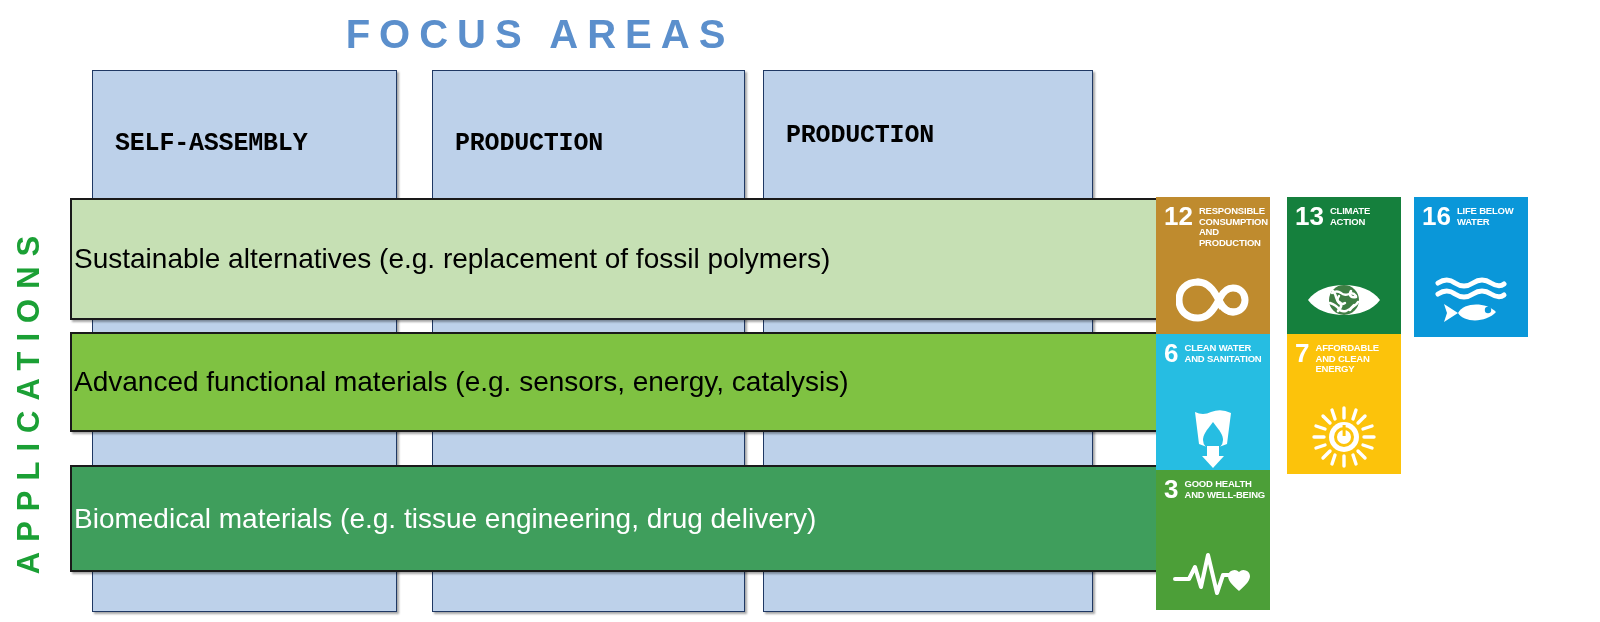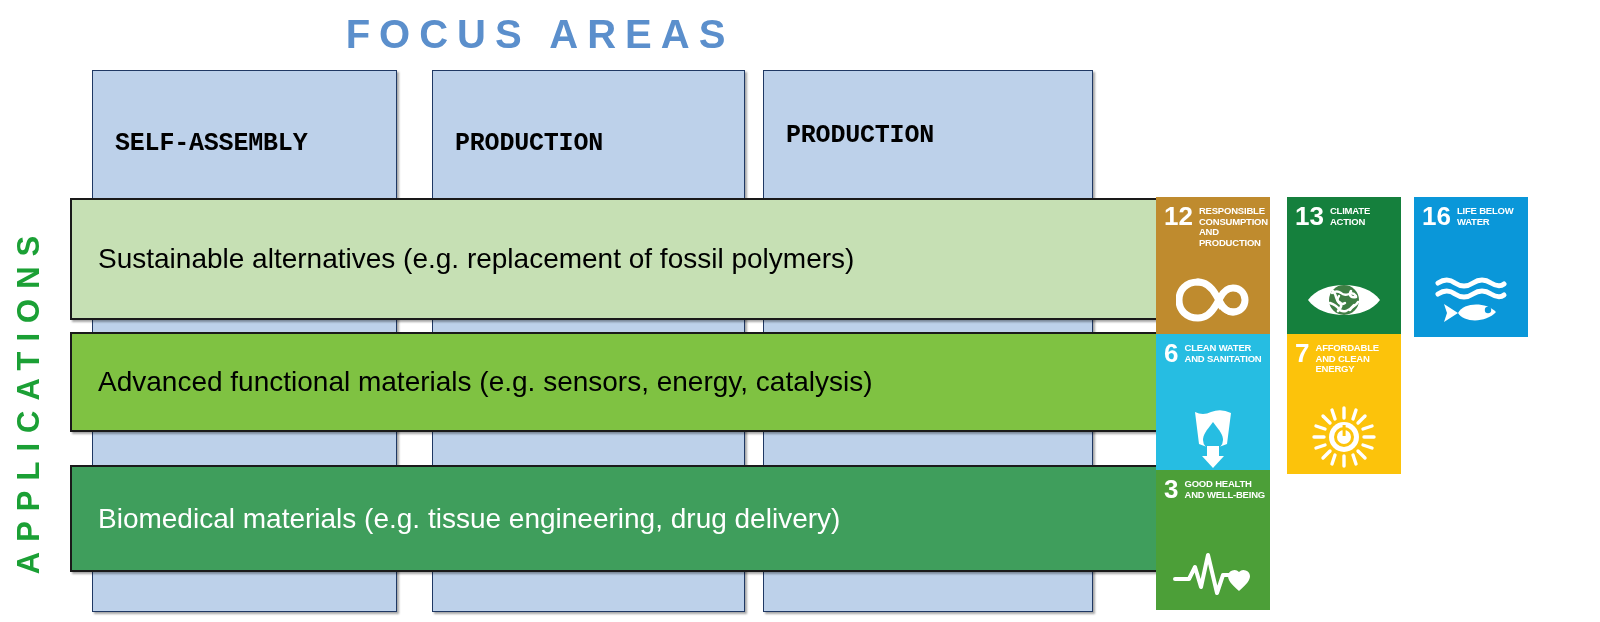--- a/index.html
+++ b/index.html
@@ -61,21 +61,21 @@
   .app-bar{
     position:absolute;
     left:70px;
     width:1092px;
     border:2.5px solid #1a1a1a;
     box-sizing:border-box;
     box-shadow:2px 2px 2px rgba(0,0,0,0.35);
     display:flex;align-items:center;
   }
   .app-bar .bar-label{
-    padding-left:26px;
+    padding-left:2px;
     font-size:28px;
     white-space:nowrap;
     font-family:"Liberation Sans", sans-serif;
   }
 
   
   .sdg{
     position:absolute;
     width:114px;height:140px;
     box-sizing:border-box;

